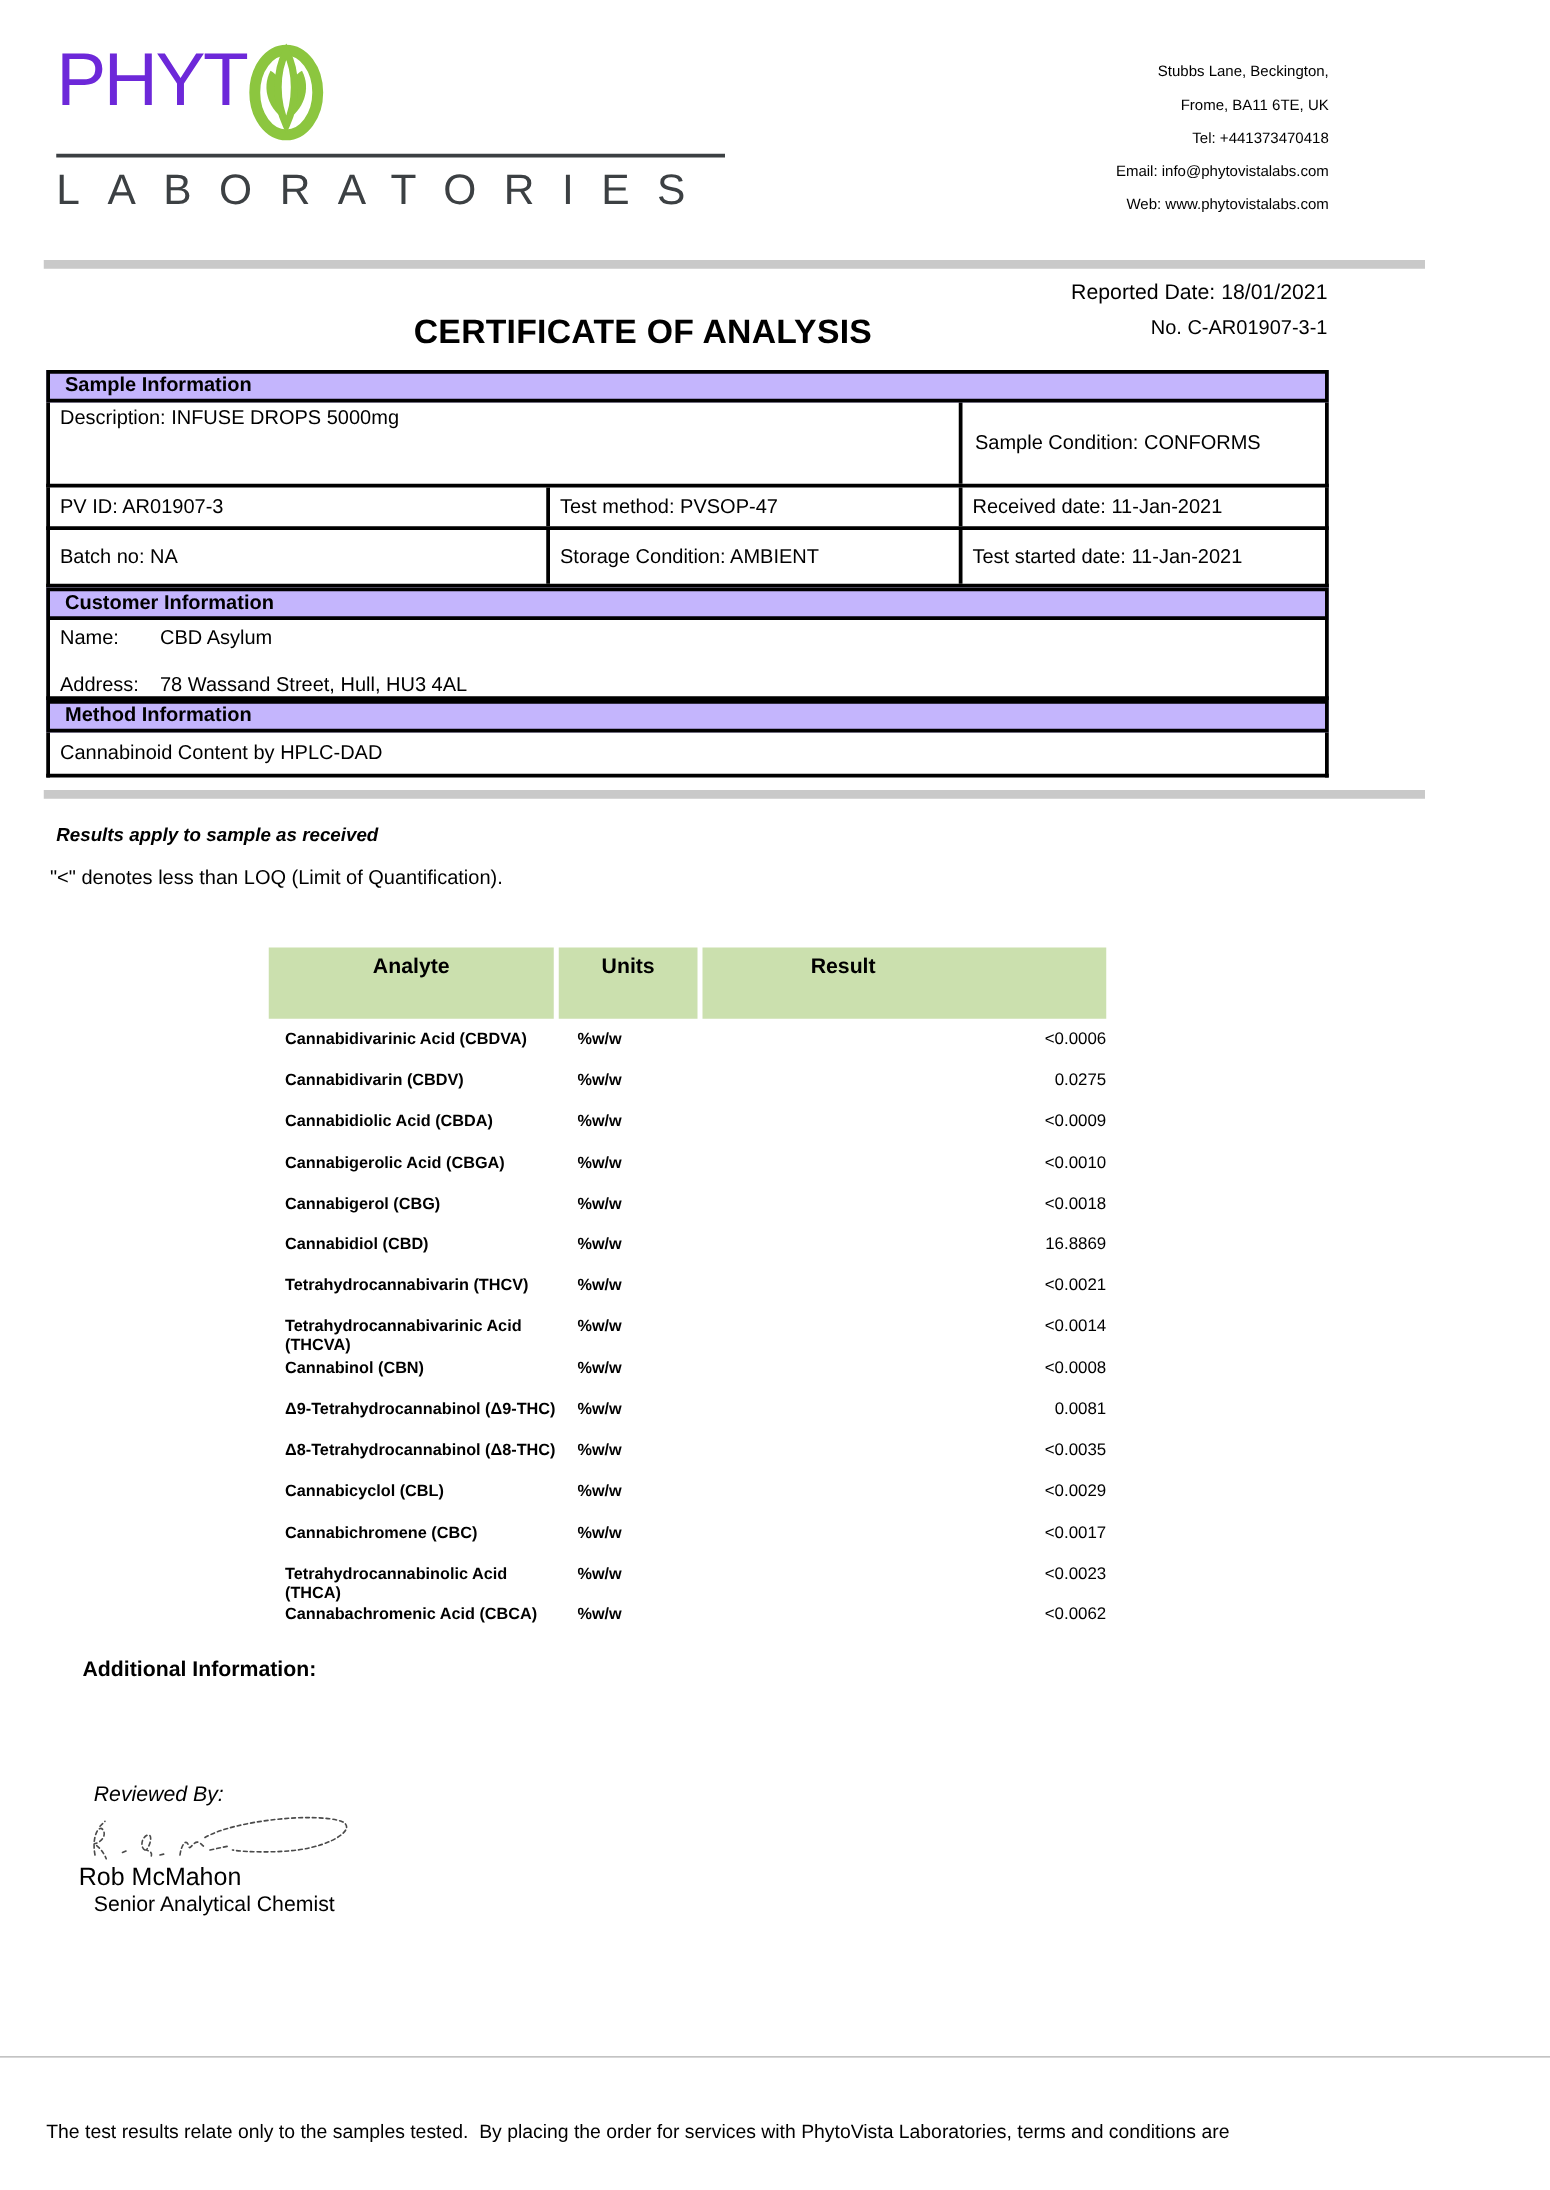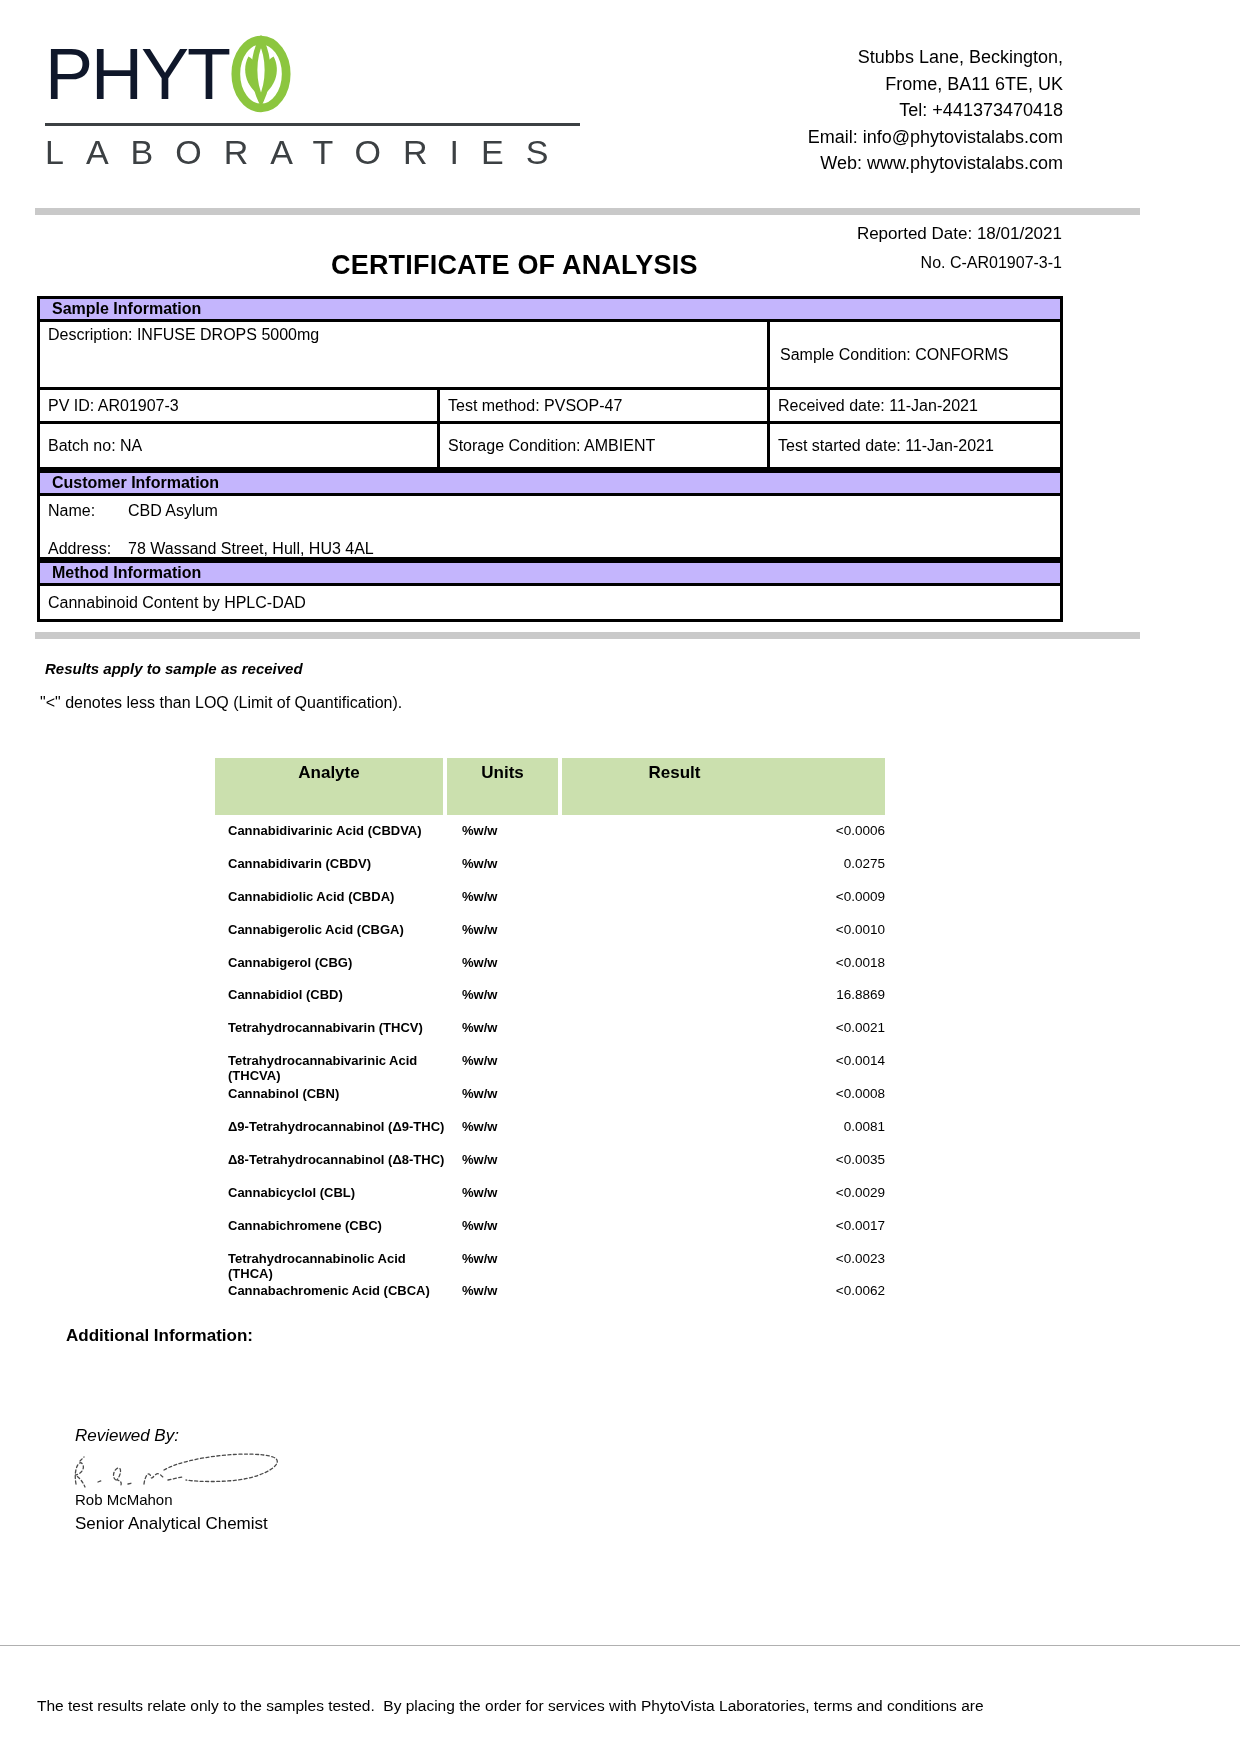--- a/index.html
+++ b/index.html
@@ -5,27 +5,27 @@
   * { margin:0; padding:0; box-sizing:border-box; }
   html,body { background:#888; }
   .page {
     position:relative; width:1240px; height:1752px; margin:0 auto;
     background:#ffffff; overflow:hidden;
     font-family:"Liberation Sans", sans-serif; color:#000;
   }
 
   
   .logo-block { position:absolute; left:45px; top:34px; }
-  .logo-word { display:flex; align-items:center; color:#0f172a; font-size:72px; line-height:1; letter-spacing:-2px; font-weight:400; }
+  .logo-word { display:flex; align-items:flex-start; color:#6d28d9; font-size:60px; line-height:1; letter-spacing:-2px; font-weight:400; }
   .leaf { width:62px; height:80px; margin:0 1px; display:block; }
   .logo-rule { margin-top:9px; width:535px; height:3px; background:#3C4043; }
   .logo-sub { margin-top:7px; font-size:34px; letter-spacing:22px; color:#3C4043; font-weight:400; }
 
   
-  .contact { position:absolute; top:44px; right:177px; text-align:right; font-size:18px; line-height:26.5px;margin-left:48px; }
+  .contact { position:absolute; top:44px; right:177px; text-align:right; font-size:12px; line-height:26.5px;margin-left:48px; }
 
   
   .gray-bar { position:absolute; left:35px; width:1105px; height:7px; background:#C9C9C9; }
   .bar1 { top:208px; } .bar2 { top:632px; }
   .reported { position:absolute; top:224px; right:178px; font-size:17px; }
   .report-no { position:absolute; top:254px; right:178px; font-size:16px; }
   .title { position:absolute; left:331px; top:250px; font-size:27px; font-weight:bold; letter-spacing:0.2px; }
 
   
   .itable { position:absolute; left:37px; top:296px; width:1026px; font-size:16px; }
@@ -58,21 +58,21 @@
   .h-re { flex:1; margin-left:4px; padding-right:98px; }
   .rrow { display:flex; height:32.9px; padding-top:8px; }
   .c-an { flex:0 0 232px; padding-left:13px; font-weight:bold; font-size:13px; }
   .c-un { flex:0 0 115px; padding-left:15px; font-weight:bold; font-size:13px; }
   .c-re { flex:1; padding-left:66px; font-size:13.5px;text-align:right; }
 
   
   .addinfo { position:absolute; left:66px; top:1326px; font-size:17px; font-weight:bold; }
   .reviewed { position:absolute; left:75px; top:1426px; font-size:17px;font-style:italic; }
   .sig { position:absolute; left:68px; top:1444px; width:220px; height:48px; }
-  .sig-name { position:absolute; left:75px; top:1491px; font-size:15px; }
+  .sig-name { position:absolute; left:63px; top:1491px; font-size:20px; }
   .sig-title { position:absolute; left:75px; top:1514px; font-size:17px; }
 
   
   .footer-line { position:absolute; left:0; top:1645px; width:1240px; height:1px; background:#B0B0B0; }
   .footer { position:absolute; left:37px; top:1651px; width:1175px; font-size:15.5px; line-height:22px; white-space:pre-wrap; }
 </style>
 </head>
 <body>
 
 <div class="page">

